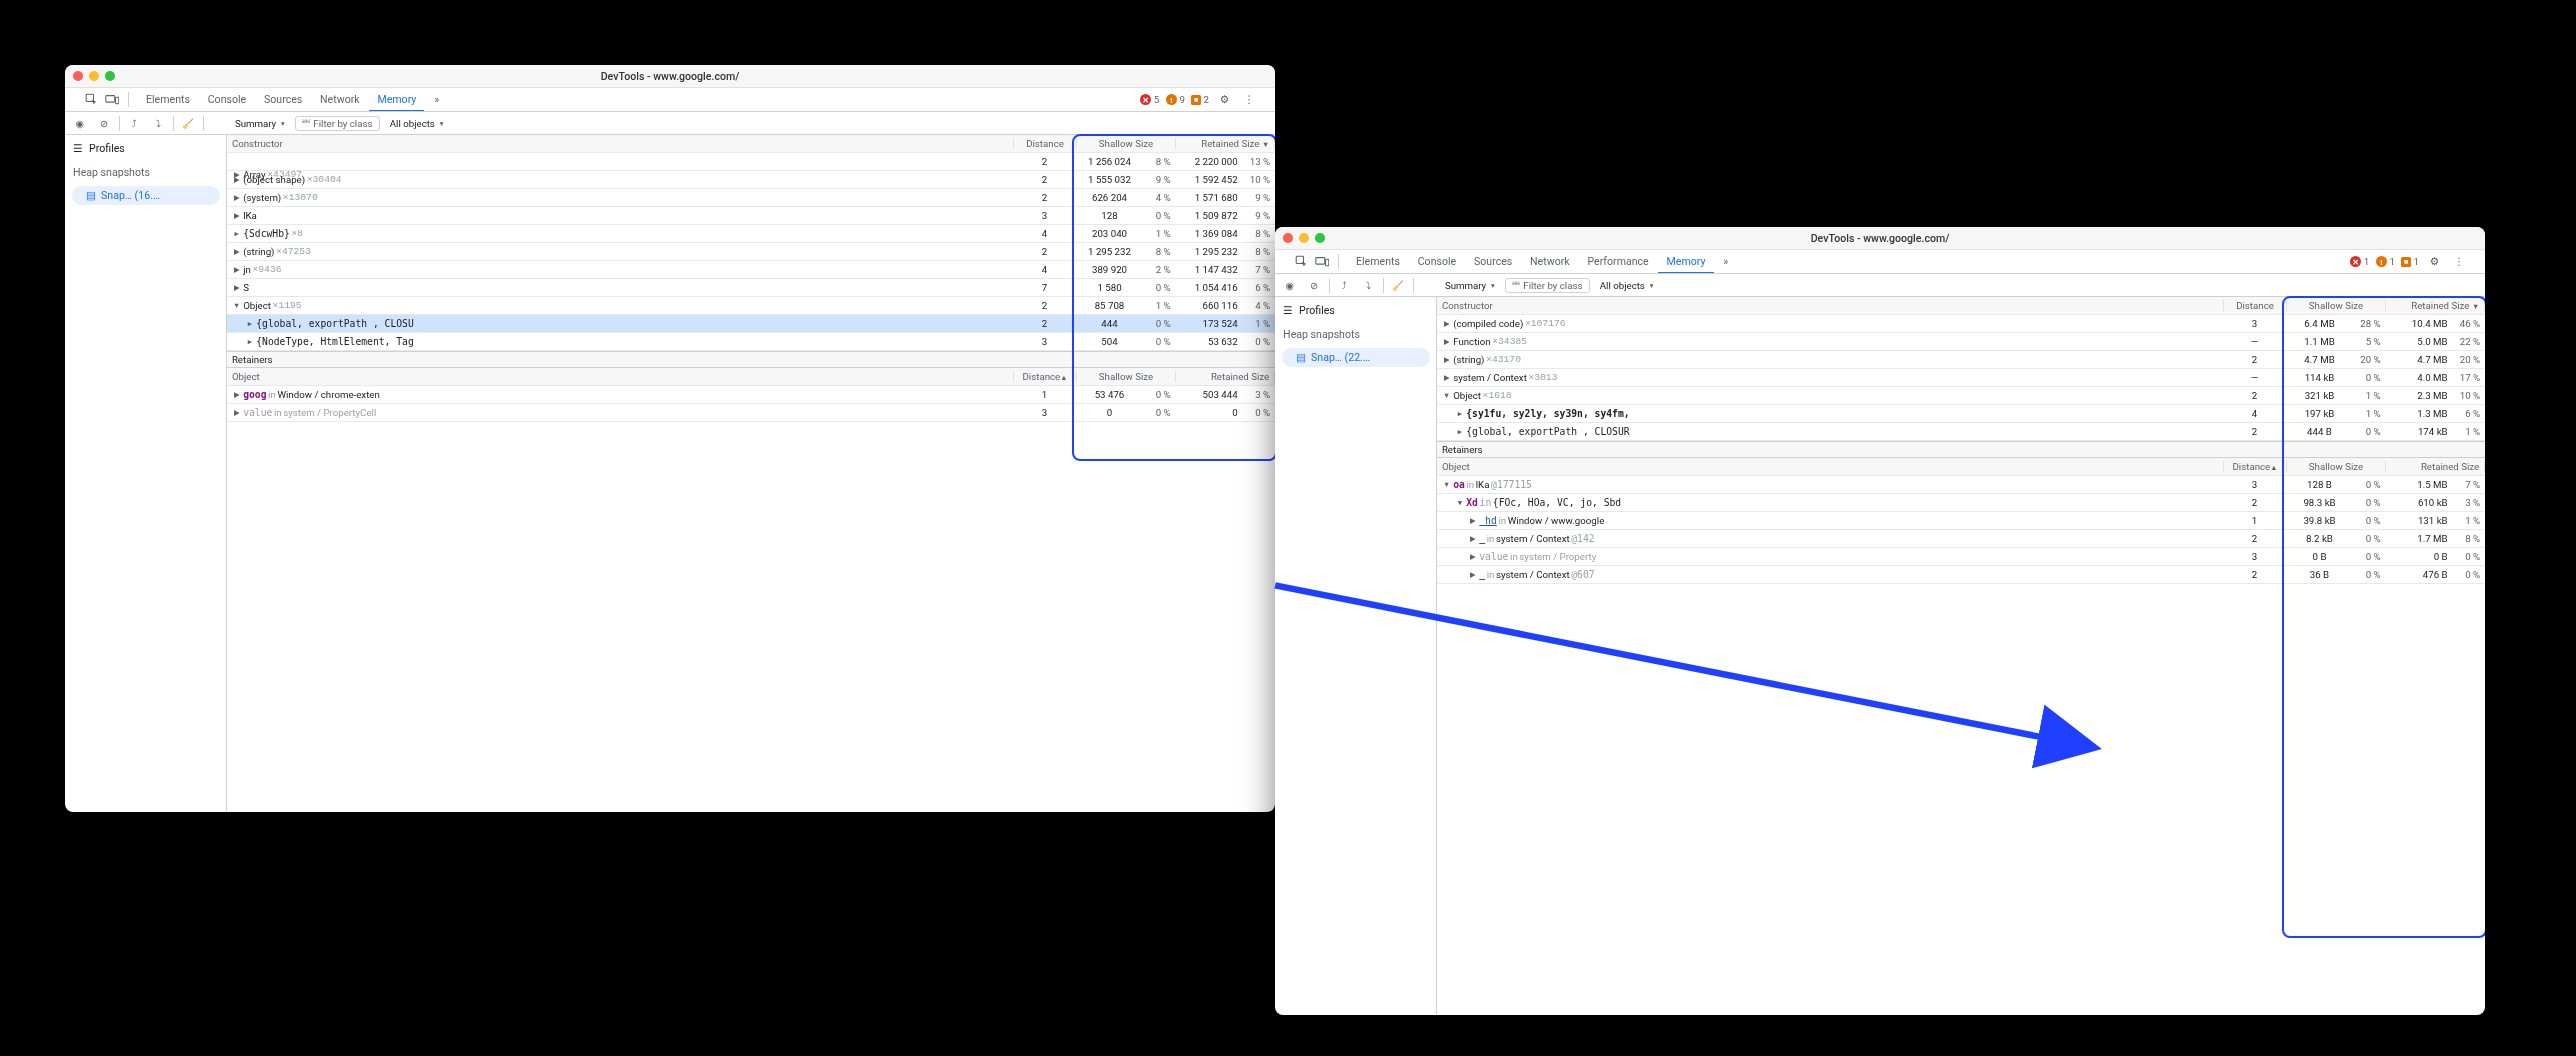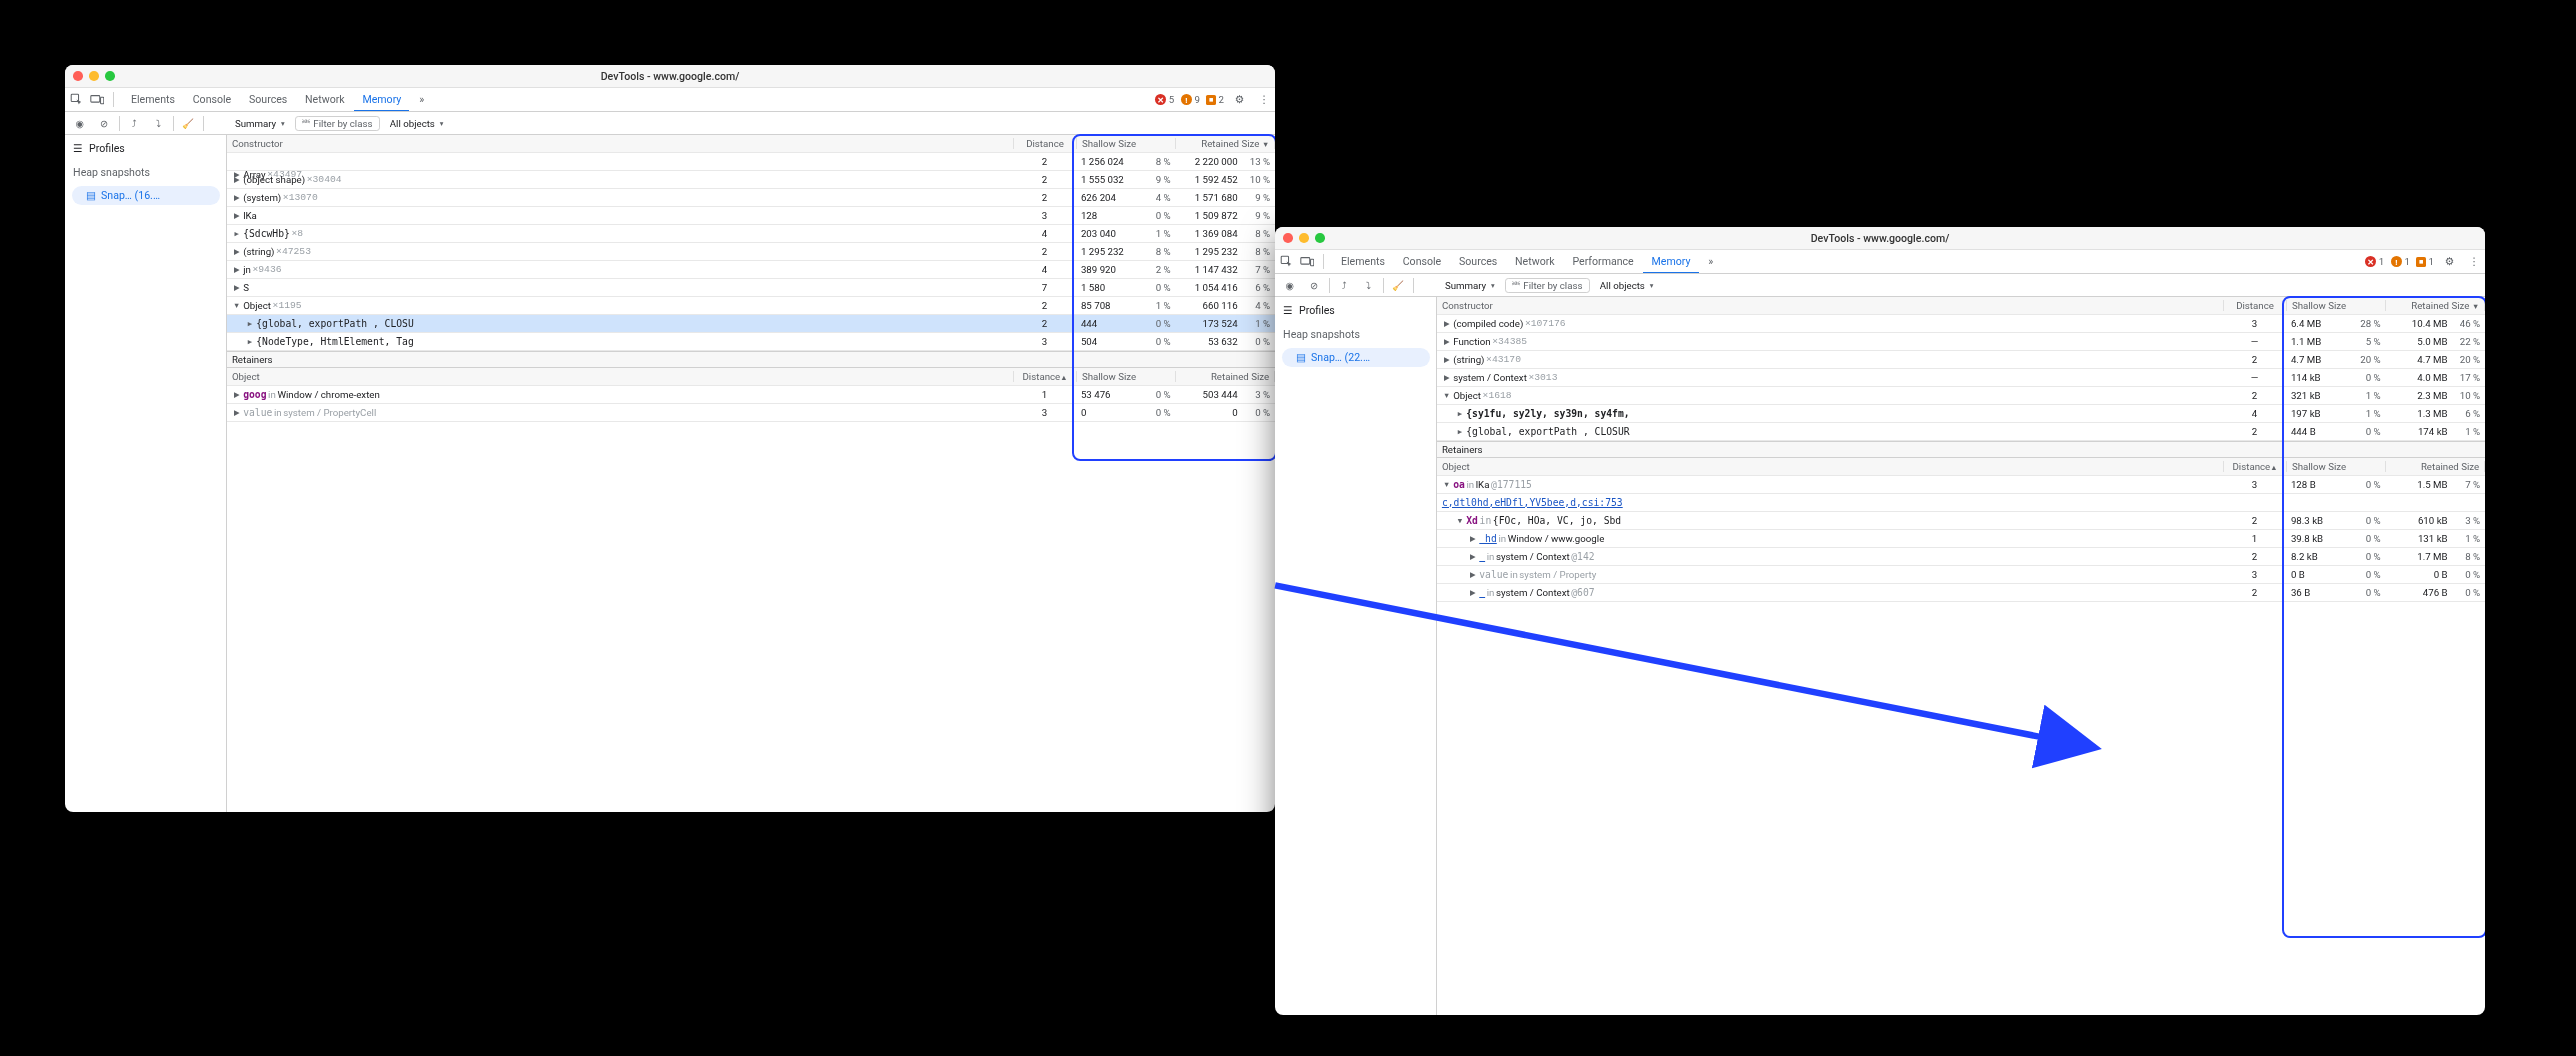--- a/index.html
+++ b/index.html
@@ -50,21 +50,21 @@
   .titlebar-title {
     flex: 1;
     text-align: center;
     font-weight: 500;
   }
   .tabbar {
     display: flex;
     align-items: center;
     height: 24.4px;
     border-bottom: 0.8px solid #d0d0d0;
-    padding: 0 2px;
+    padding: 0 17px;
     gap: 3.2px;
     font-size: 10.6px;
   }
   .tabbar .ico {
     width: 18px; height: 18px;
     display: inline-flex;
     align-items: center; justify-content: center;
     color: #5f6368;
     border-radius: 2.4px;
   }
@@ -200,21 +200,21 @@
     border-right: 0.8px solid #e0e0e0;
   }
   .cell {
     padding: 0 4.9px;
     overflow: hidden;
     white-space: nowrap;
     text-overflow: ellipsis;
   }
   .c-name { flex: 1; display:flex; align-items:center; gap:1.6px;}
   .c-dist { width: 63px; text-align: center; }
-  .c-sh   { width: 67px; text-align: left; }
+  .c-sh   { width: 67px; text-align: center; }
   .c-shp  { width: 32.5px; text-align: right; color:#5f6368;}
   .c-rt   { width: 67px; text-align: right; }
   .c-rtp  { width: 32.5px; text-align: right; color:#5f6368;}
   .highlight-cols { border: 2.4px solid #2040ff; border-radius: 8.1px; position:absolute; pointer-events:none; }
   .tri { display:inline-block; color:#5f6368; font-size:7.3px; width:9.7px; text-align:center;}
   .tri.open::before { content:"▼";}
   .tri.closed::before { content:"▶";}
   .count { color:#9aa0a6;font-family:Liberation Mono, monospace; }
   .mono { font-family: ui-monospace, Menlo, monospace; }
   .link { color:#1a55c5; text-decoration: underline; }
@@ -678,28 +678,20 @@
               <span class="">lKa </span>
               <span class="grey mono">@177115</span>
             </div>
             <div class="cell c-dist">3</div>
             <div class="cell c-sh">128 B</div>
             <div class="cell c-shp">0 %</div>
             <div class="cell c-rt">1.5 MB</div>
             <div class="cell c-rtp">7 %</div>
           </div>
           <div class="grid-row">
-            <div class="cell c-name mono link" style="padding-left: 4.9px;">c,dtl0hd,eHDfl,YV5bee,d,csi:753</div>
-            <div class="cell c-dist"></div>
-            <div class="cell c-sh"></div>
-            <div class="cell c-shp"></div>
-            <div class="cell c-rt"></div>
-            <div class="cell c-rtp"></div>
-          </div>
-          <div class="grid-row">
             <div class="cell c-name mono" style="padding-left: 18px;">
               <span class="tri open"></span>
               <span class="mono purple">Xd</span>
               <span class="grey"> in </span>
               <span class="mono">{FOc, HOa, VC, jo, Sbd</span>
             </div>
             <div class="cell c-dist">2</div>
             <div class="cell c-sh">98.3 kB</div>
             <div class="cell c-shp">0 %</div>
             <div class="cell c-rt">610 kB</div>

